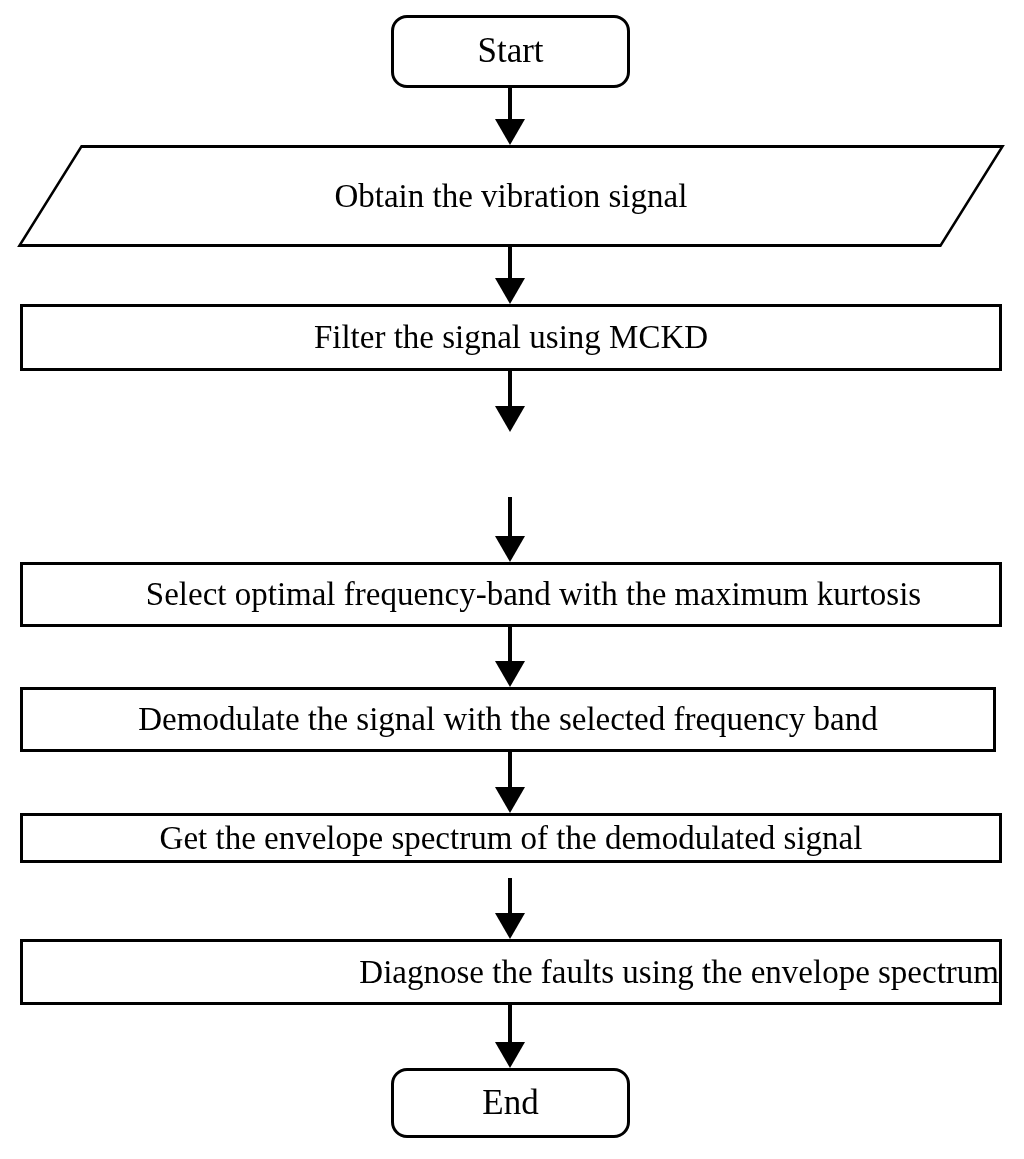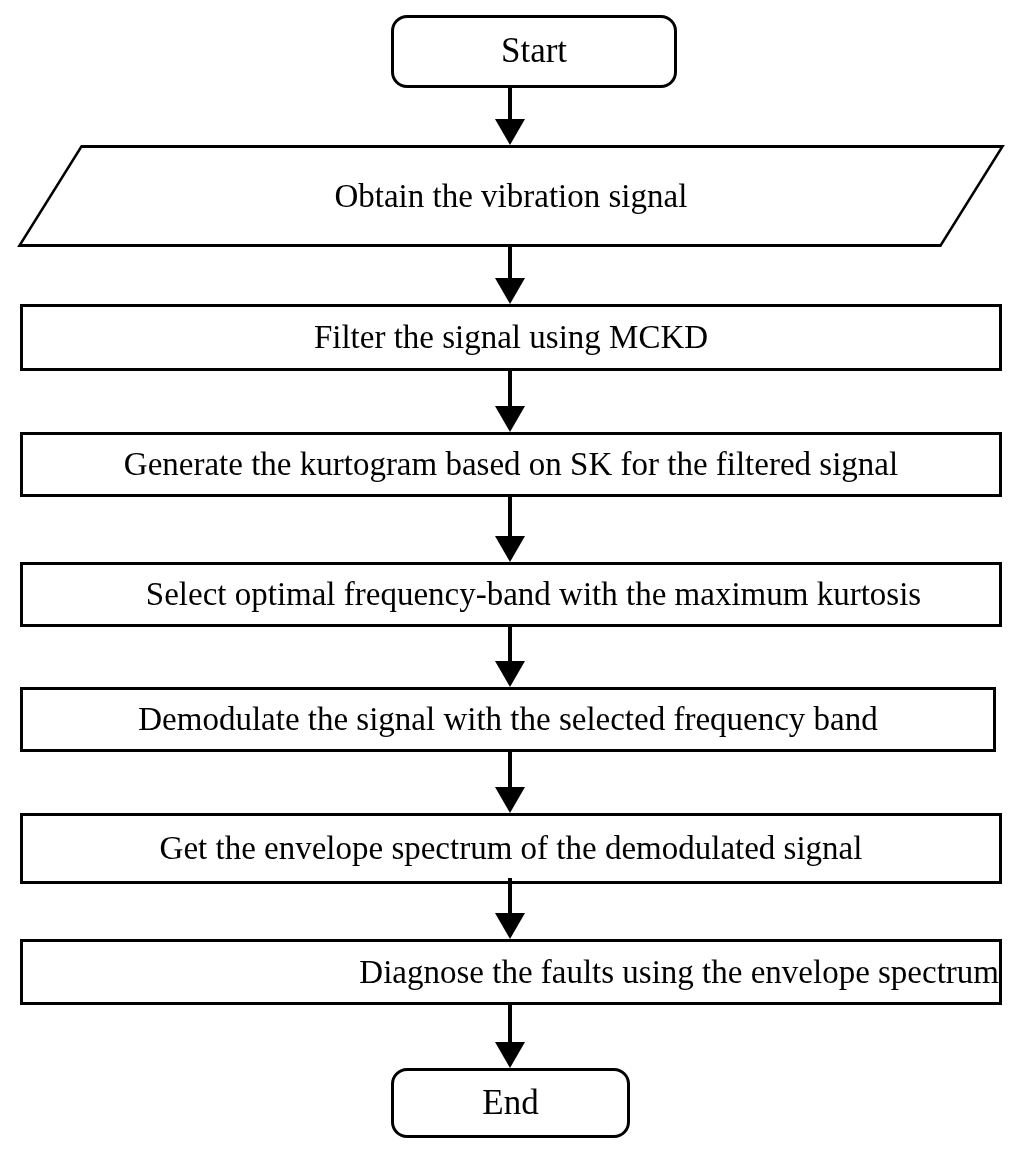--- a/index.html
+++ b/index.html
@@ -64,21 +64,21 @@
     border-left: 15px solid transparent;
     border-right: 15px solid transparent;
     border-top: 26px solid #000000;
   }
 </style>
 </head>
 <body>
 
 <div class="canvas">
 
-  <div class="node terminator" style="left:391px; top:15px; width:286px; height:73px;">
+  <div class="node terminator" style="left:391px; top:15px; width:239px; height:73px;">
     <span>Start</span>
   </div>
 
   <div class="arrow" style="top:88px; height:57px;">
     <div class="shaft"></div>
     <div class="head"></div>
   </div>
 
   <div class="node io" style="left:49px; top:145px; width:924px; height:102px;">
     <span class="unskew">Obtain the vibration signal</span>
@@ -91,23 +91,20 @@
 
   <div class="node process" style="left:20px; top:304px; width:982px; height:67px;">
     <span>Filter the signal using MCKD</span>
   </div>
 
   <div class="arrow" style="top:371px; height:61px;">
     <div class="shaft"></div>
     <div class="head"></div>
   </div>
 
-  <div class="node process" style="left:20px; top:432px; width:982px; height:65px;">
-    <span>Generate the kurtogram based on SK for the filtered signal</span>
-  </div>
 
   <div class="arrow" style="top:497px; height:65px;">
     <div class="shaft"></div>
     <div class="head"></div>
   </div>
 
   <div class="node process" style="left:20px; top:562px; width:982px; height:65px;padding-left:45px;">
     <span>Select optimal frequency-band with the maximum kurtosis</span>
   </div>
 
@@ -118,21 +115,21 @@
 
   <div class="node process" style="left:20px; top:687px; width:976px; height:65px;">
     <span>Demodulate the signal with the selected frequency band</span>
   </div>
 
   <div class="arrow" style="top:752px; height:61px;">
     <div class="shaft"></div>
     <div class="head"></div>
   </div>
 
-  <div class="node process" style="left:20px; top:813px; width:982px; height:71px;">
+  <div class="node process" style="left:20px; top:813px; width:982px; height:50px;">
     <span>Get the envelope spectrum of the demodulated signal</span>
   </div>
 
   <div class="arrow" style="top:878px; height:61px;">
     <div class="shaft"></div>
     <div class="head"></div>
   </div>
 
   <div class="node process" style="left:20px; top:939px; width:982px; height:66px;justify-content:flex-end;">
     <span>Diagnose the faults using the envelope spectrum</span>

